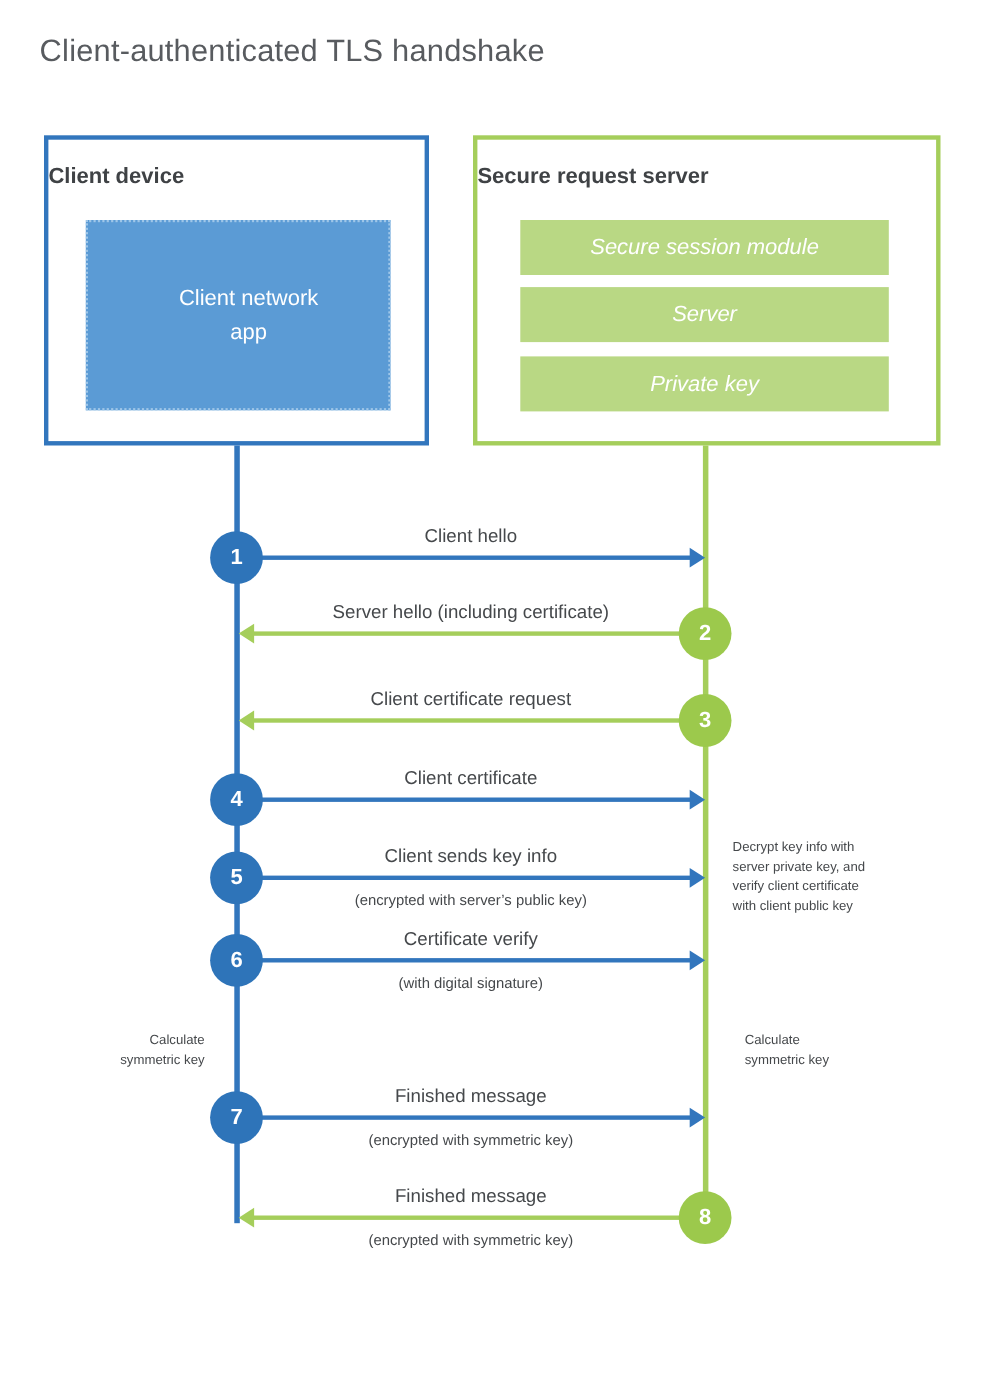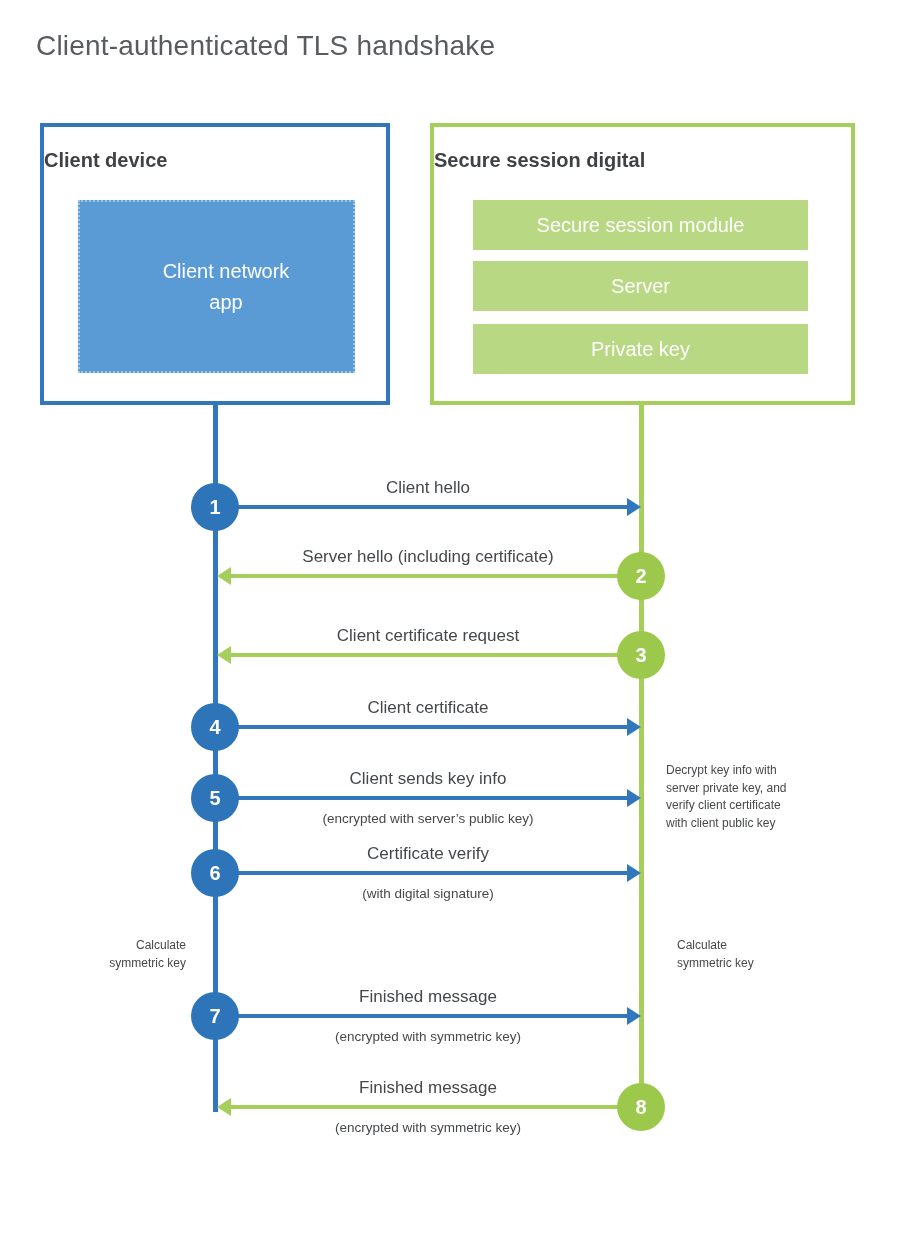--- a/index.html
+++ b/index.html
@@ -53,20 +53,21 @@
   }
 
   .module-bar {
     position: absolute;
     left: 39px;
     width: 335px; height: 50px;
     background: var(--green-fill);
     display: flex; align-items: center; justify-content: center;
     color: #ffffff;
     font-size: 20px;
+    font-style: italic;
   }
 
   
   .lifeline { position: absolute; top: 405px; width: 5px; }
   .lifeline-client { left: 213px; height: 707px; background: var(--blue); }
   .lifeline-server { left: 639px; height: 702px; background: var(--green); }
 
   
   .arrow-line { position: absolute; height: 4px; }
   .arrow-head { position: absolute; width: 0; height: 0;
@@ -128,21 +129,21 @@
 
   <div class="actor-box client-box">
     <div class="actor-title">Client device</div>
     <div class="client-app">
       <span>Client network
 app</span>
     </div>
   </div>
 
   <div class="actor-box server-box">
-    <div class="actor-title">Secure session digital</div>
+    <div class="actor-title">Secure request server</div>
     <div id="server-modules">
         <div class="module-bar" style="top: 73px;">
     <span>Secure session module</span>
   </div>
         <div class="module-bar" style="top: 134px;">
     <span>Server</span>
   </div>
         <div class="module-bar" style="top: 197px;">
     <span>Private key</span>
   </div>

